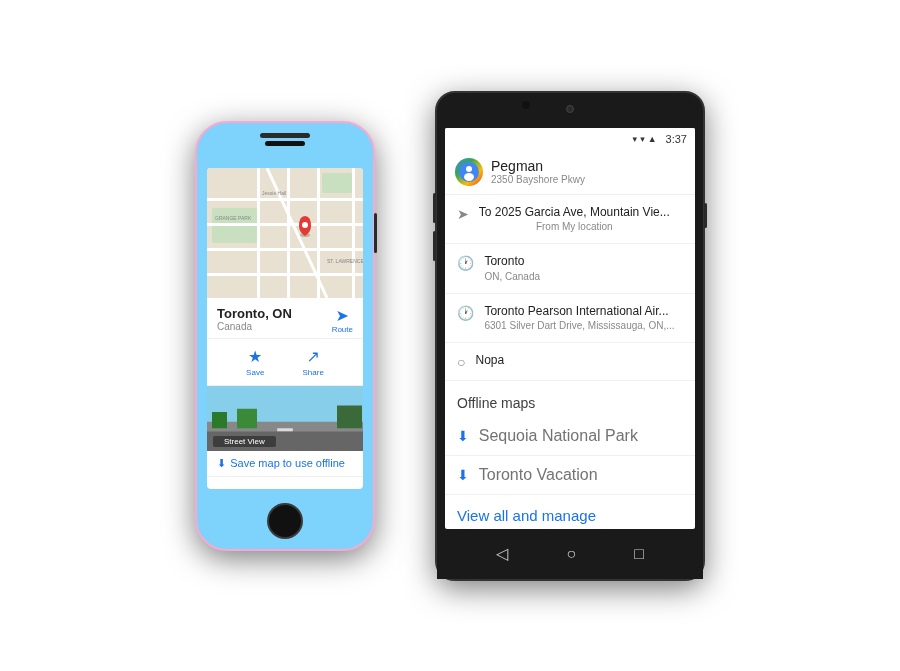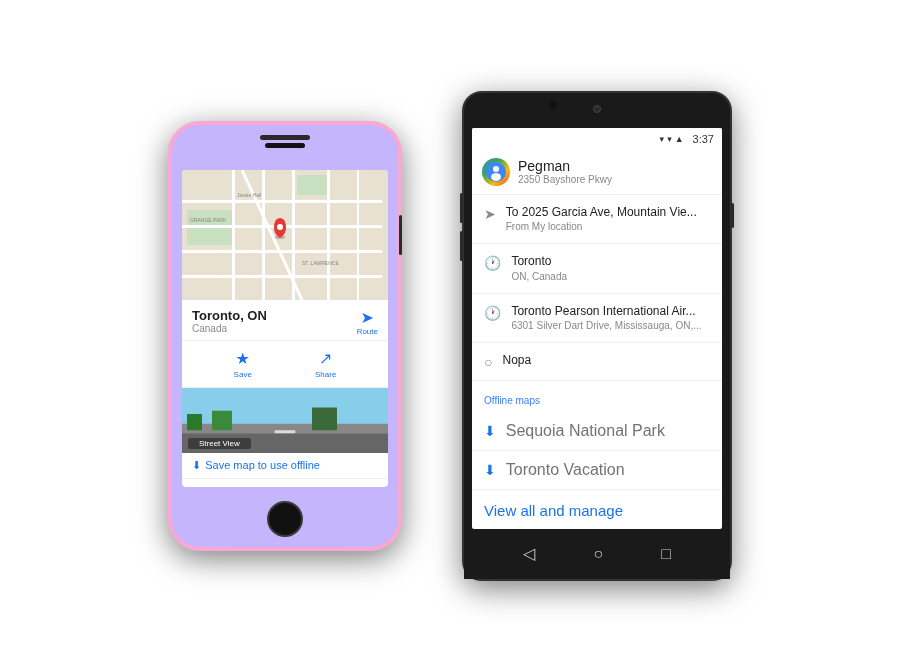--- a/index.html
+++ b/index.html
@@ -9,27 +9,27 @@
       background: transparent;
       display: flex;
       align-items: center;
       justify-content: center;
       font-family: 'Helvetica Neue', Arial, sans-serif;
       gap: 60px;
     }
 
     
     .iphone {
-      width: 234px;
+      width: 180px;
       height: 430px;
-      background: #c4b5fd;
+      background: #7dd3fc;
       border-radius: 32px;
       position: relative;
       box-shadow: 0 8px 30px rgba(0,0,0,0.5);
-      border: 4px solid #f9a8d4;
+      border: 2px solid #f9a8d4;
       display: flex;
       flex-direction: column;
       align-items: center;
     }
     .iphone::before {
       content: '';
       position: absolute;
       top: 10px;
       left: 50%;
       transform: translateX(-50%);
@@ -322,27 +322,28 @@
     .list-item-content {}
     .list-item-title {
       font-size: 12px;
       color: #222;
       line-height: 1.3;
     }
     .list-item-sub {
       font-size: 10px;
       color: #888;
       line-height: 1.3;
+      text-align: center;
     }
 
     
     .android-section-header {
       padding: 14px 12px 6px;
-      font-size: 10px;
-      color: #3b82f6;
+      font-size: 14px;
+      color: #404040;
       font-weight: 500;
       flex-shrink: 0;
     }
     .android-offline-item {
       display: flex;
       align-items: center;
       padding: 10px 12px;
       gap: 10px;
       border-bottom: 1px solid #f0f0f0;
       flex-shrink: 0;

